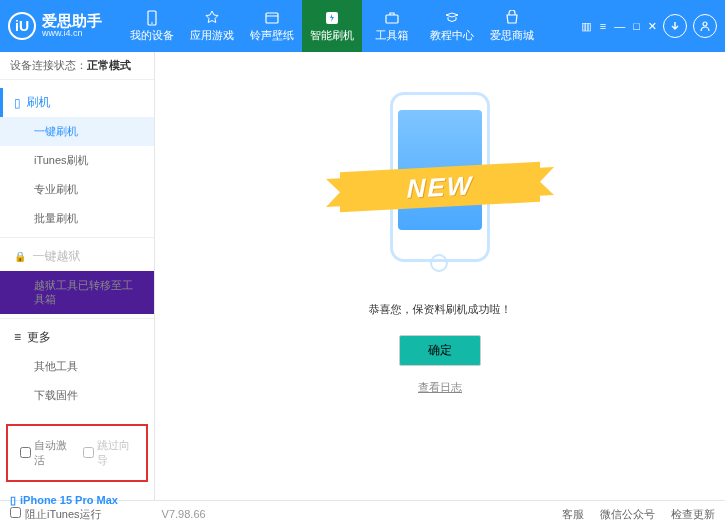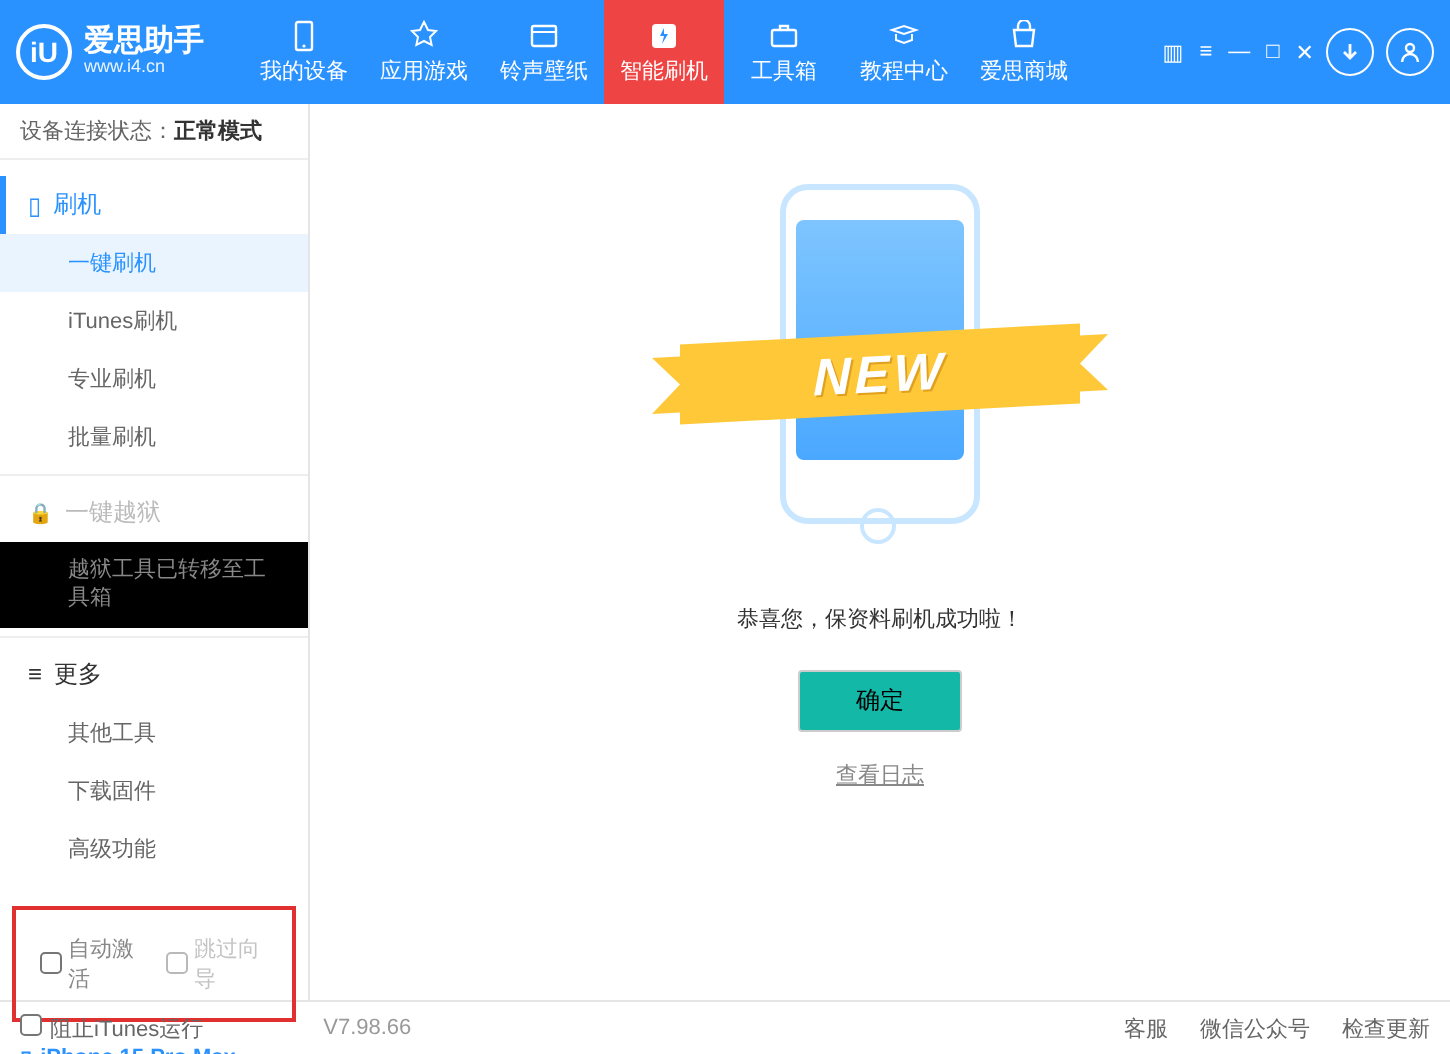--- a/index.html
+++ b/index.html
@@ -5,21 +5,21 @@
 *{margin:0;padding:0;box-sizing:border-box;font-family:"Microsoft YaHei",Arial,sans-serif}
 body{width:725px;height:527px;overflow:hidden;background:#fff;font-size:12px}
 .header{height:52px;background:#2a92ff;display:flex;align-items:center;color:#fff;padding:0 8px}
 .logo-area{display:flex;align-items:center;gap:6px;margin-right:20px}
 .logo-circle{width:28px;height:28px;border:2px solid #fff;border-radius:50%;display:flex;align-items:center;justify-content:center;font-weight:bold;font-size:14px}
 .logo-text{display:flex;flex-direction:column;line-height:1.1}
 .logo-title{font-size:15px;font-weight:bold}
 .logo-url{font-size:9px;opacity:.9}
 .nav{display:flex;height:100%;flex:1}
 .nav-item{width:60px;display:flex;flex-direction:column;align-items:center;justify-content:center;gap:1px;cursor:pointer;font-size:11px}
-.nav-item.active{background:#ef4444}
+.nav-item.active{background:#15803d}
 .nav-icon{width:18px;height:18px;display:flex;align-items:center;justify-content:center}
 .header-right{display:flex;align-items:center;gap:6px;margin-left:auto}
 .win-controls{display:flex;gap:8px;margin-left:10px;font-size:11px}
 .circle-btn{width:24px;height:24px;border:1.5px solid #fff;border-radius:50%;display:flex;align-items:center;justify-content:center;cursor:pointer}
 .body{display:flex;height:448px}
 .sidebar{width:155px;border-right:1px solid #e5e5e5;display:flex;flex-direction:column}
 .status-row{padding:6px 10px;font-size:11px;color:#666;border-bottom:1px solid #eee}
 .status-val{color:#333;font-weight:bold}
 .side-section{padding:8px 0}
 .side-header{display:flex;align-items:center;gap:6px;padding:6px 14px;color:#333;font-size:12px}
@@ -161,29 +161,28 @@
       </div>
       <div class="side-sub active">一键刷机</div>
       <div class="side-sub">iTunes刷机</div>
       <div class="side-sub">专业刷机</div>
       <div class="side-sub">批量刷机</div>
       <div class="side-divider"></div>
       <div class="side-header" style="color:#bbb">
         <span class="lock-icon">🔒</span>
         <span>一键越狱</span>
       </div>
-      <div class="side-sub multi" style="background:#000000">越狱工具已转移至工具箱</div>
+      <div class="side-sub multi" style="background:#4c1d95">越狱工具已转移至工具箱</div>
       <div class="side-divider"></div>
       <div class="side-header">
         <span>≡</span>
         <span>更多</span>
       </div>
       <div class="side-sub">其他工具</div>
       <div class="side-sub">下载固件</div>
-      <div class="side-sub">高级功能</div>
     </div>
     <div style="flex:1"></div>
     <div class="checkbox-area">
       <label class="cb">
           <input type="checkbox" style="">
           <span>自动激活</span>
         </label>
       <label class="cb" style="opacity:.5">
           <input type="checkbox" style="">
           <span>跳过向导</span>

